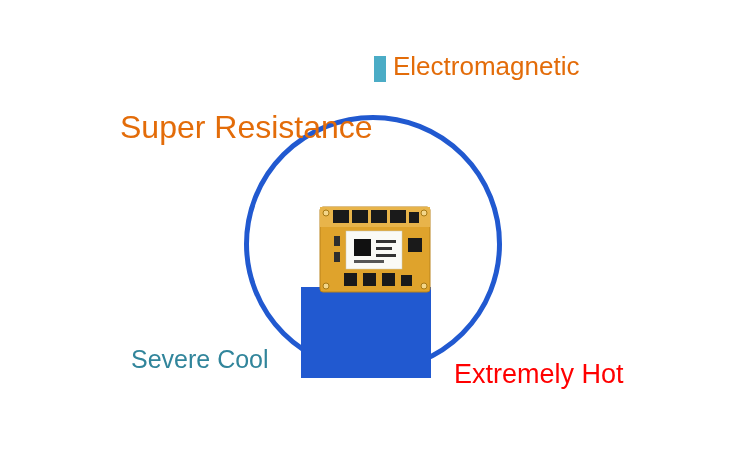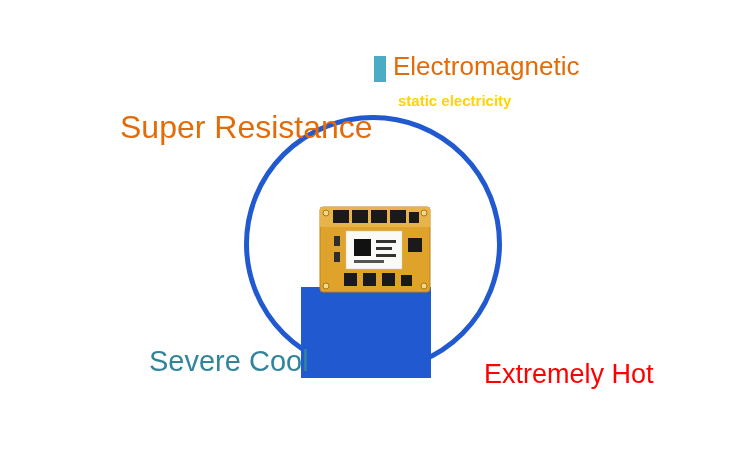--- a/index.html
+++ b/index.html
@@ -82,28 +82,28 @@
     z-index: 4;
   }
   .super-resistance {
     left: 120px;
     top: 110px;
     font-size: 32px;
     color: var(--orange);
     z-index: 4;
   }
   .severe-cool {
-    left: 149px;
+    left: 131px;
     top: 346px;
-    font-size: 29px;
+    font-size: 25px;
     color: var(--teal-text);
     z-index: 4;
   }
   .extremely-hot {
-    left: 484px;
+    left: 454px;
     top: 360px;
     font-size: 27px;
     color: var(--red);
     z-index: 4;
   }
 </style>
 </head>
 <body style="--orange: #E36C09; --yellow: #FFD400; --teal-text: #31859B; --teal-bar: #4BACC6; --red: #FF0000; --blue: #2159D0; --pcb-gold: #DFA32C;">
 
 <div class="ring"></div>
@@ -144,20 +144,19 @@
 
     <rect x="16" y="36" width="6" height="10" fill="#2E2E2E"></rect>
     <rect x="16" y="52" width="6" height="10" fill="#2E2E2E"></rect>
   </svg>
 </div>
 
 <div class="em-bar"></div>
 <div class="label em-title">Electromagnetic</div>
 
 <div class="em-desc">
-  <div>static electricity</div>
 </div>
 
 <div class="label super-resistance">Super Resistance</div>
 
 <div class="label severe-cool">Severe Cool</div>
 
 <div class="label extremely-hot">Extremely Hot</div>
 
 </body></html>

